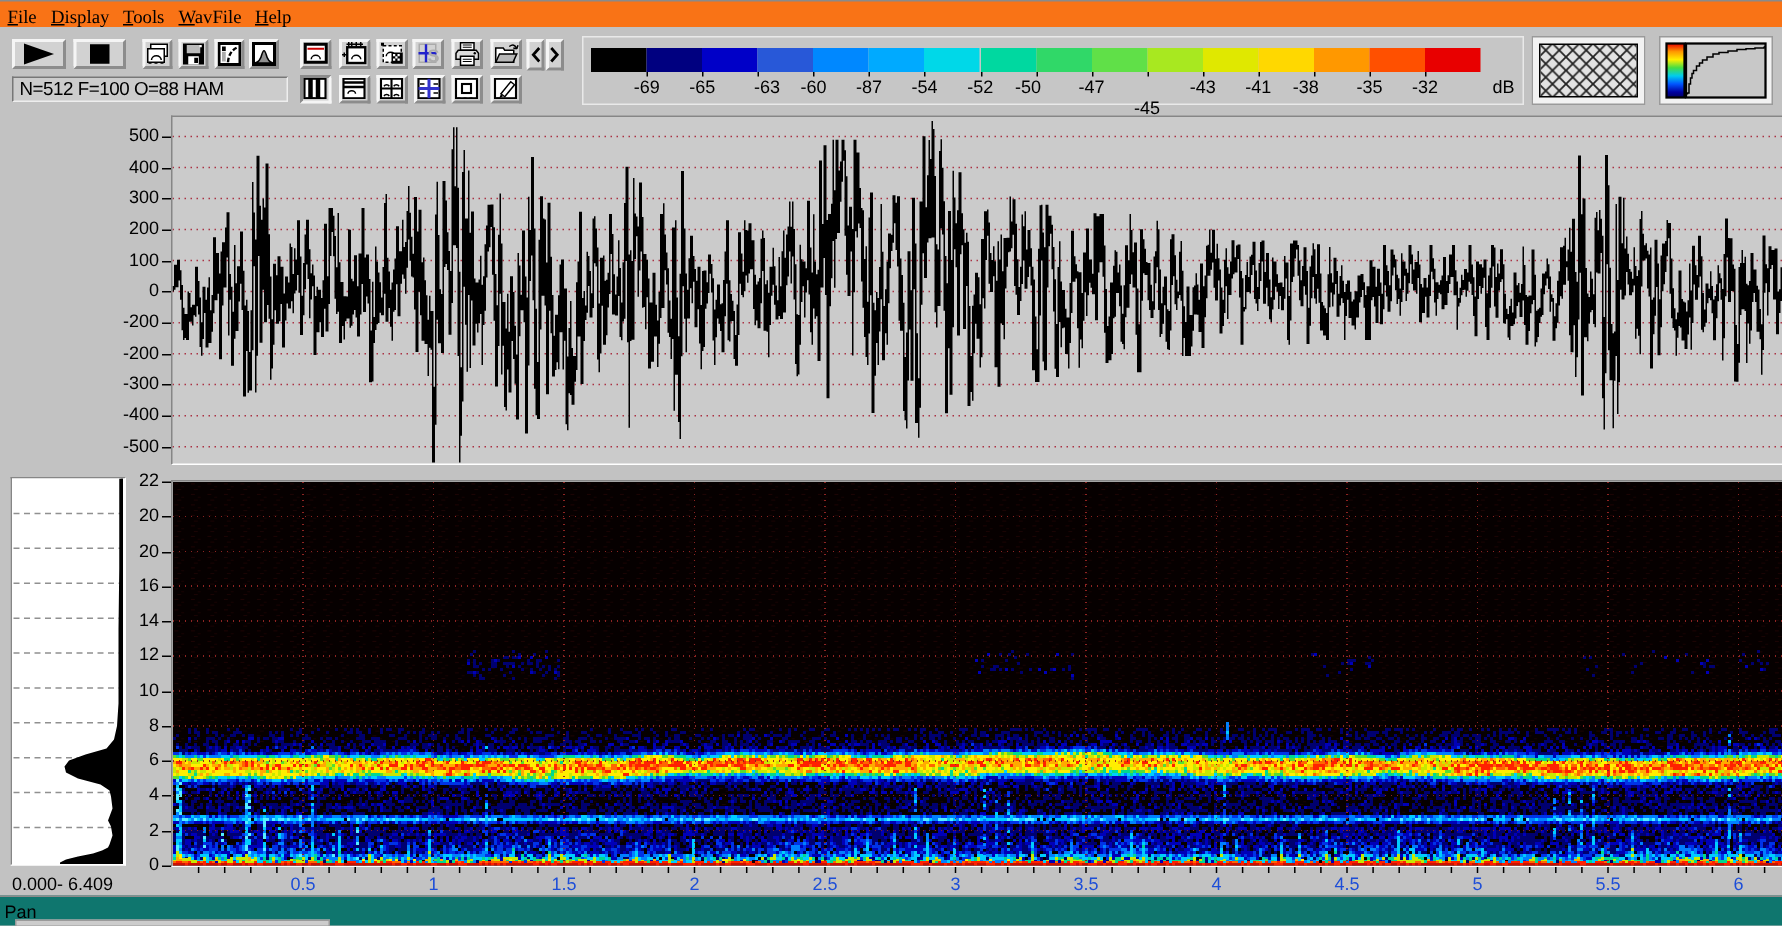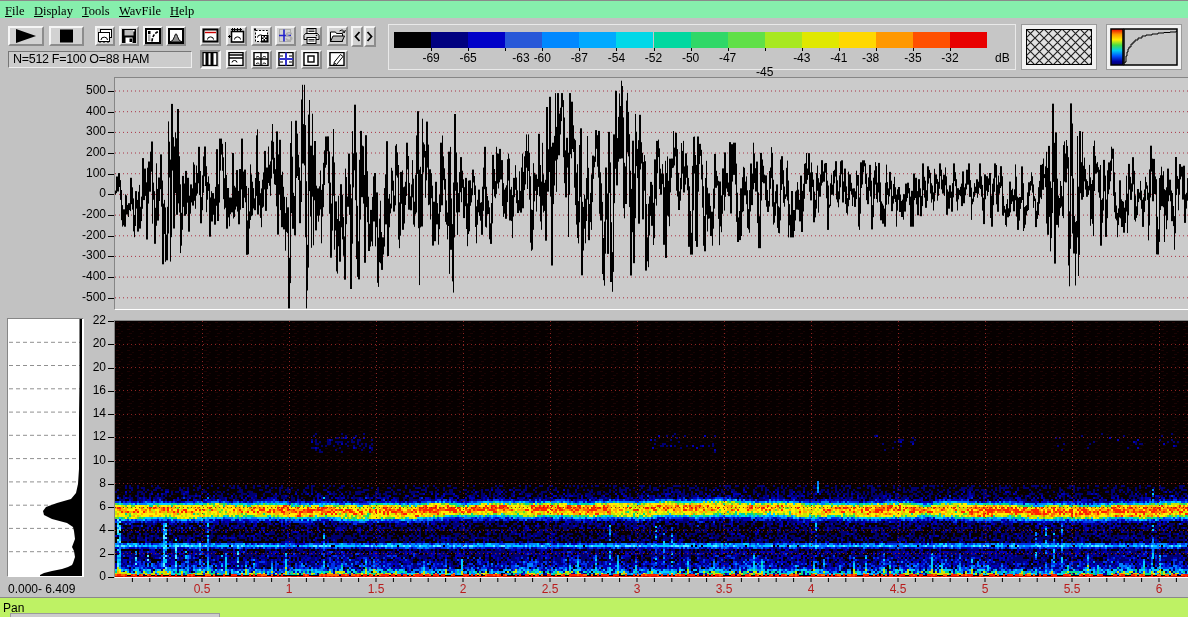--- a/index.html
+++ b/index.html
@@ -1,27 +1,27 @@
 <!DOCTYPE html>
 <html><head><meta charset="utf-8"><style>
 *{margin:0;padding:0;box-sizing:border-box}
 html,body{width:1188px;height:617px;overflow:hidden;background:#c2c2c2;font-family:"Liberation Sans",sans-serif}
-#menu{position:absolute;left:0;top:0;width:1188px;height:18px;background:#86efac;border-top:1px solid #8a8a8a;font-family:"Liberation Serif",serif;font-size:12.5px;color:#000}
+#menu{position:absolute;left:0;top:0;width:1188px;height:18px;background:#f97316;border-top:1px solid #8a8a8a;font-family:"Liberation Serif",serif;font-size:12.5px;color:#000}
 #menu span{position:absolute;top:3px}
 .btn{position:absolute;background:#d2d2d2;overflow:hidden}
 .btn svg{display:block}
 .btn{border-top:2px solid #f5f5f5;border-left:2px solid #f5f5f5;border-bottom:2px solid #8c8c8c;border-right:2px solid #8c8c8c}
 .btn.pressed{border-top-color:#8c8c8c;border-left-color:#8c8c8c;border-bottom-color:#f5f5f5;border-right-color:#f5f5f5;background:#cccccc}
 .yl{position:absolute;width:92px;left:14px;text-align:right;font-size:12px;color:#000;height:13px;line-height:13px}
 .tick{position:absolute;left:108px;width:6px;height:1px;background:#000}
-.xl{position:absolute;top:582px;width:40px;text-align:center;font-size:12px;color:#b91c1c}
+.xl{position:absolute;top:582px;width:40px;text-align:center;font-size:12px;color:#1d4ed8}
 #field{position:absolute;left:8px;top:51px;width:184px;height:17px;background:#ccc;border-top:1px solid #777;border-left:1px solid #777;border-bottom:1px solid #eee;border-right:1px solid #eee;font-size:12.5px;letter-spacing:-0.3px;padding-left:4px;line-height:15px}
 #cbar{position:absolute;left:388px;top:24px;width:628px;height:46px;background:#c6c6c6;border:1px solid #e9e9e9;font-size:12px}
 .panelbox{position:absolute;background:#f2f2f2;border:1px solid #9a9a9a}
-#status{position:absolute;left:0;top:597px;width:1188px;height:20px;background:#bef264;border-top:1px solid #8a8a8a;font-size:12px}
+#status{position:absolute;left:0;top:597px;width:1188px;height:20px;background:#0f766e;border-top:1px solid #8a8a8a;font-size:12px}
 </style></head><body>
 <div id="menu">
  <span style="left:5px"><u>F</u>ile</span>
  <span style="left:34px"><u>D</u>isplay</span>
  <span style="left:82px"><u>T</u>ools</span>
  <span style="left:119px"><u>W</u>avFile</span>
  <span style="left:170px"><u>H</u>elp</span>
 </div>
 <div style="position:absolute;left:114px;top:77px;width:1074px;height:233px;background:#cbcbcb;border-left:1px solid #868686;border-top:1px solid #868686;border-bottom:1px solid #fff"></div>
 <svg width="1073" height="231" style="position:absolute;left:115px;top:78px">
@@ -331,26 +331,26 @@
     <div style="position:absolute;left:301.6px;top:7px;width:37.1px;height:16px;background:#30d868"></div>
     <div style="position:absolute;left:338.6px;top:7px;width:37.1px;height:16px;background:#60e048"></div>
     <div style="position:absolute;left:375.7px;top:7px;width:37.1px;height:16px;background:#a8e820"></div>
     <div style="position:absolute;left:412.8px;top:7px;width:37.1px;height:16px;background:#e0e800"></div>
     <div style="position:absolute;left:449.8px;top:7px;width:37.1px;height:16px;background:#ffd800"></div>
     <div style="position:absolute;left:486.9px;top:7px;width:37.1px;height:16px;background:#ff9800"></div>
     <div style="position:absolute;left:524.0px;top:7px;width:37.1px;height:16px;background:#ff5000"></div>
     <div style="position:absolute;left:561.0px;top:7px;width:37.1px;height:16px;background:#e80000"></div>
     <div style="position:absolute;left:28.1px;top:26px;width:28px;text-align:center">-69</div>
     <div style="position:absolute;left:65.1px;top:26px;width:28px;text-align:center">-65</div>
-    <div style="position:absolute;left:118px;top:26px;width:28px;text-align:center">-63</div>
+    <div style="position:absolute;left:103px;top:26px;width:28px;text-align:right">-63</div>
     <div style="position:absolute;left:139.3px;top:26px;width:28px;text-align:center">-60</div>
     <div style="position:absolute;left:176.3px;top:26px;width:28px;text-align:center">-87</div>
     <div style="position:absolute;left:213.4px;top:26px;width:28px;text-align:center">-54</div>
     <div style="position:absolute;left:250.5px;top:26px;width:28px;text-align:center">-52</div>
-    <div style="position:absolute;left:287.6px;top:26px;width:28px;text-align:center">-50</div>
+    <div style="position:absolute;left:287.6px;top:26px;width:28px;">-50</div>
     <div style="position:absolute;left:324.6px;top:26px;width:28px;text-align:center">-47</div>
     <div style="position:absolute;left:361.7px;top:40px;width:28px;text-align:center">-45</div>
     <div style="position:absolute;left:398.8px;top:26px;width:28px;text-align:center">-43</div>
     <div style="position:absolute;left:435.8px;top:26px;width:28px;text-align:center">-41</div>
     <div style="position:absolute;left:472.9px;top:26px;width:28px;text-align:left">-38</div>
     <div style="position:absolute;left:510.0px;top:26px;width:28px;text-align:center">-35</div>
     <div style="position:absolute;left:547.0px;top:26px;width:28px;text-align:center">-32</div>
     <div style="position:absolute;left:606px;top:26px">dB</div>
     <div style="position:absolute;left:42.1px;top:23px;width:1px;height:3px;background:#000"></div>
     <div style="position:absolute;left:79.1px;top:23px;width:1px;height:3px;background:#000"></div>

